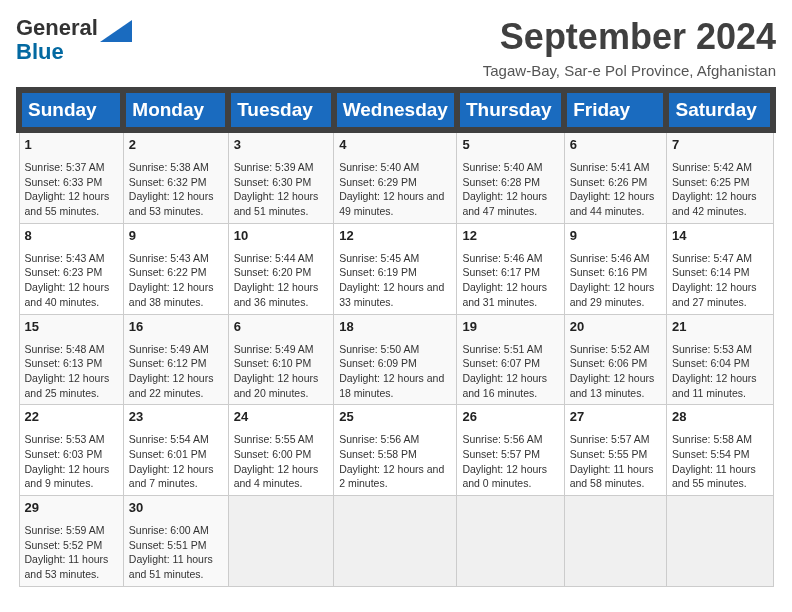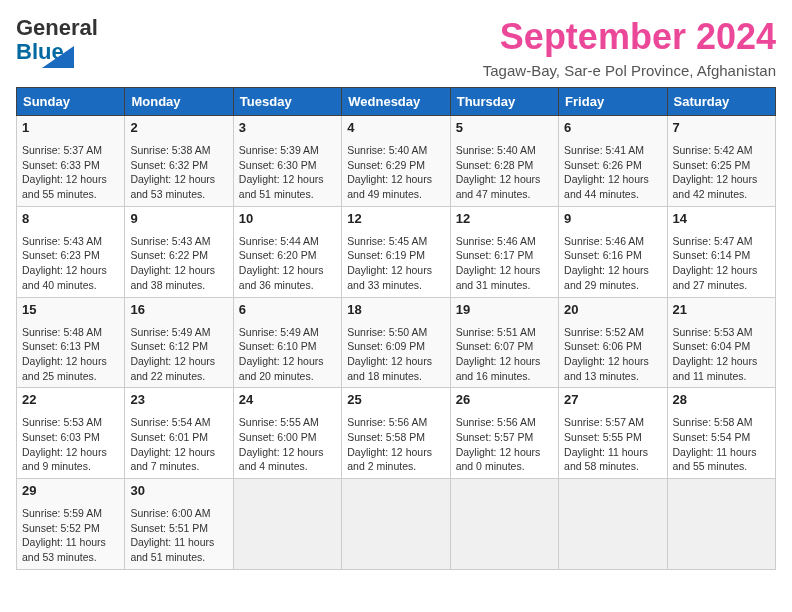--- a/index.html
+++ b/index.html
@@ -27,41 +27,41 @@
       color: #333;
       line-height: 1.1;
     }
     .logo-text span { color: #0369a1; }
     .title-area {
       text-align: right;
     }
     .month-title {
       font-size: 36px;
       font-weight: bold;
-      color: #ec4899;
+      color: #404040;
     }
     .subtitle {
       font-size: 15px;
       color: #555;
       margin-top: 4px;
     }
     .calendar {
       width: 100%;
       border-collapse: collapse;
       margin-top: 8px;
       font-size: 11px;
     }
     .calendar th {
       background: #1a6bbf;
       color: #fff;
       text-align: left;
       padding: 6px 6px;
-      font-size: 13px;
+      font-size: 19px;
       font-weight: bold;
-      border: 1px solid #404040;
+      border: 6px solid #404040;
     }
     .calendar td {
       border: 1px solid #ccc;
       vertical-align: top;
       padding: 4px 5px;
       width: 108px;
       height: 80px;
       background: #fff;
     }
     .calendar tr:nth-child(odd) td {
@@ -88,21 +88,21 @@
     }
     .last-row td {
       height: 70px;
     }
   </style>
 </head>
 <body>
 
 <div class="header-area">
   <div class="logo">
-    <div style="display:flex; align-items:center;flex-direction:column;">
+    <div style="display:flex; align-items:center;">
       <span class="logo-text">General<br><span>Blue</span></span>
       <svg width="32" height="22" viewBox="0 0 32 22" style="margin-left:2px; margin-top:-18px;">
         <polygon points="0,22 32,0 32,22" fill="#1a6bbf"></polygon>
       </svg>
     </div>
   </div>
   <div class="title-area">
     <div class="month-title">September 2024</div>
     <div class="subtitle">Tagaw-Bay, Sar-e Pol Province, Afghanistan</div>
   </div>

